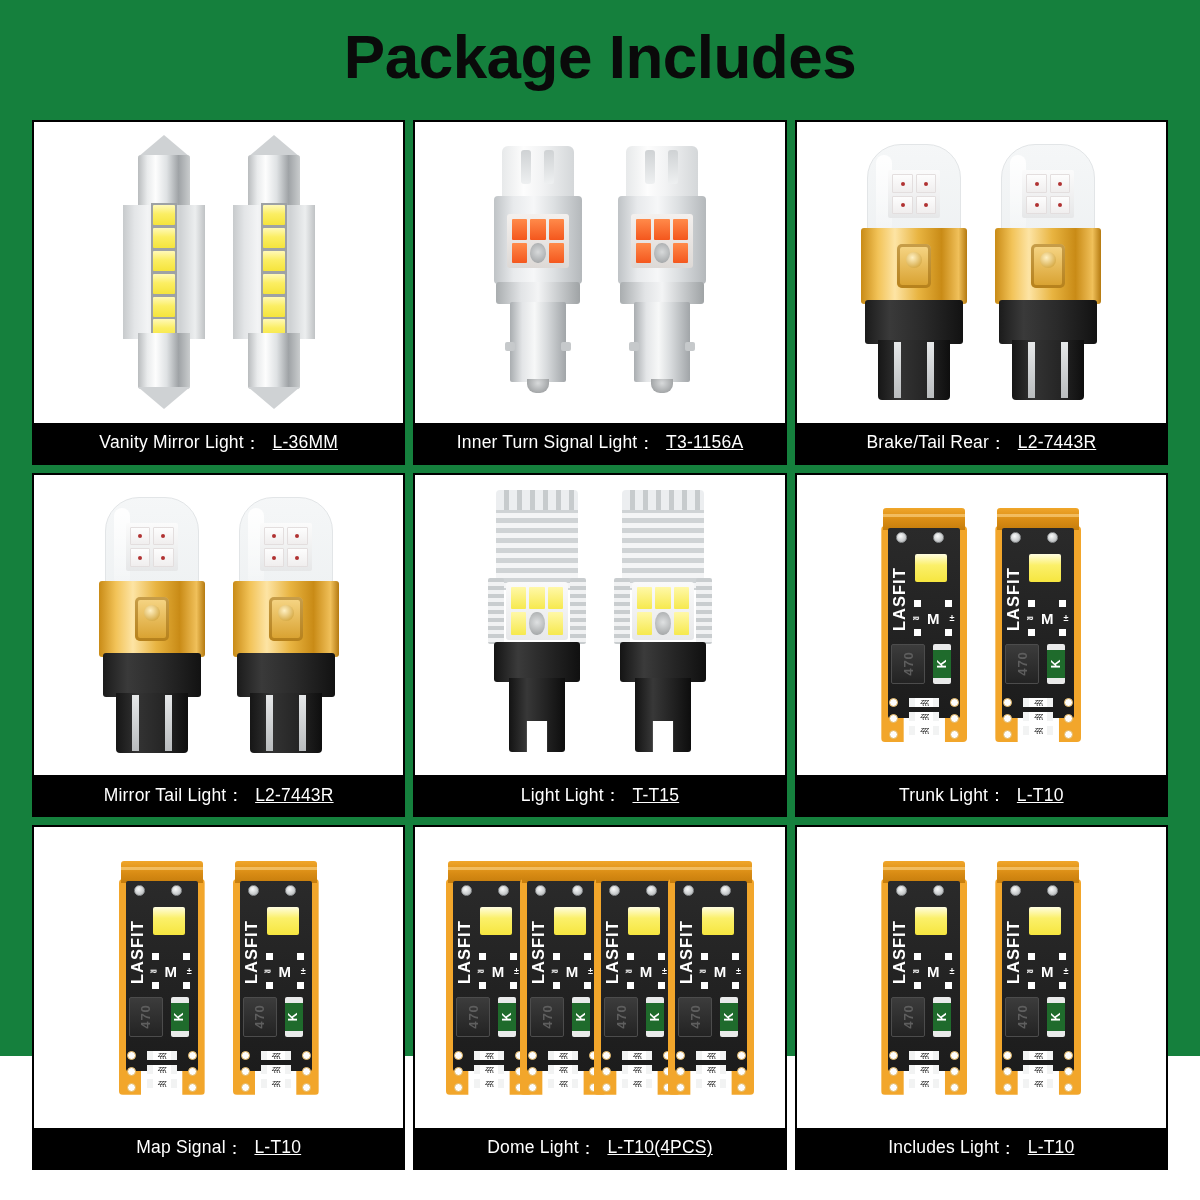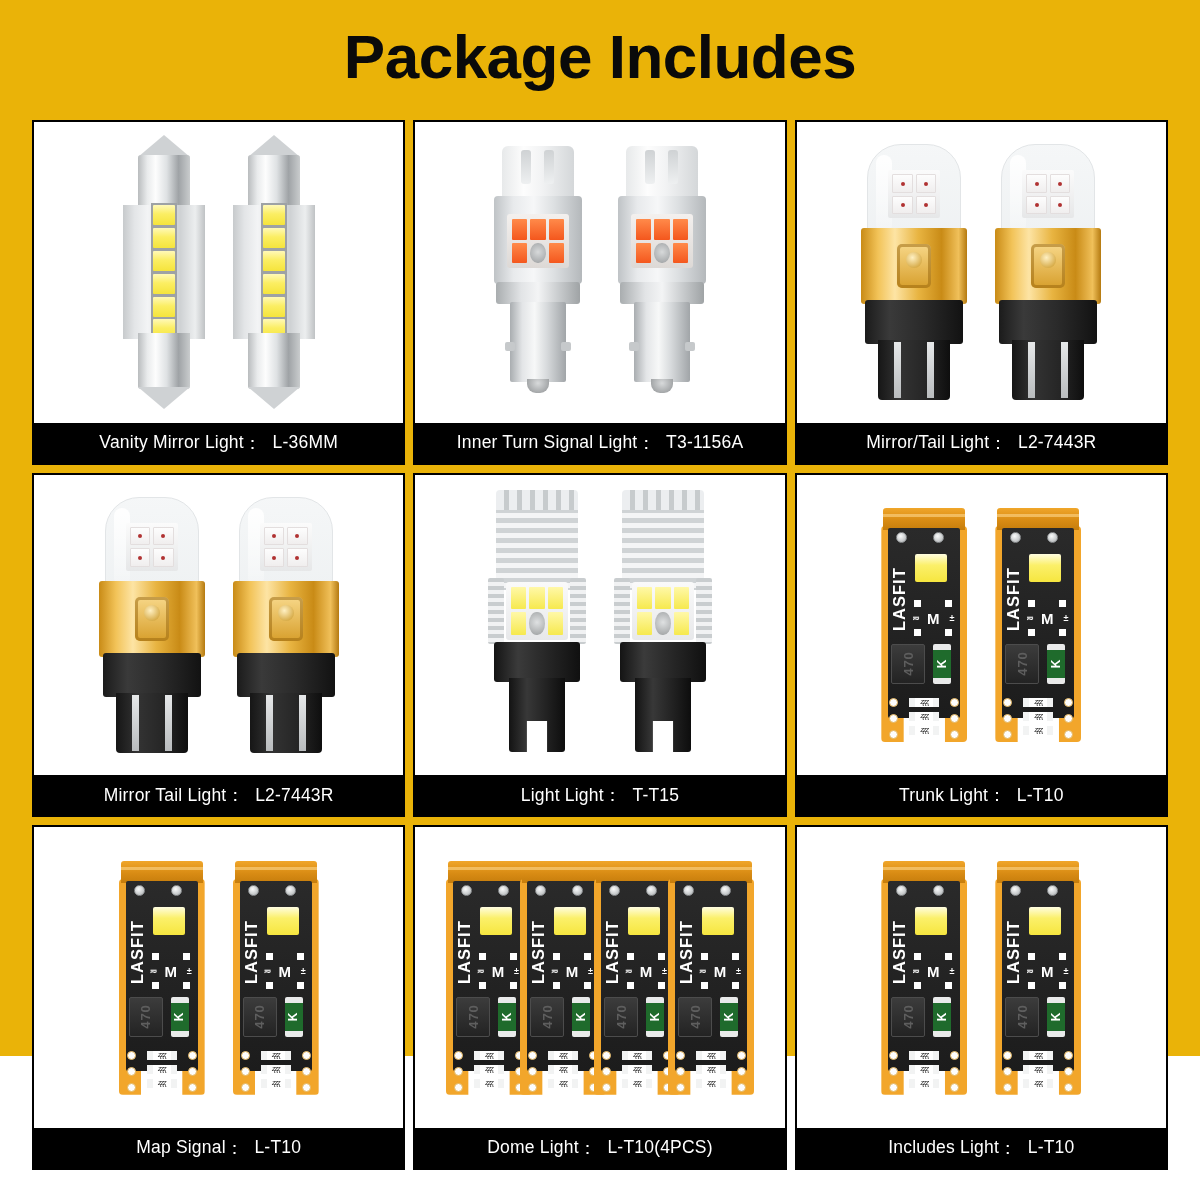--- a/index.html
+++ b/index.html
@@ -3,21 +3,21 @@
 <meta charset="utf-8">
 <style>
   * { box-sizing: border-box; margin: 0; padding: 0; }
   html, body {
     width: 1200px; height: 1200px;
     background: #ffffff;
     font-family: "Liberation Sans", sans-serif;
     overflow: hidden;
   }
 
-  .page { position: relative; width: 1200px; height: 1056px; background:#eab308; }
+  .page { position: relative; width: 1200px; height: 1056px; background:#15803d; }
 
   
   .title {
     text-align: center;
     font-size: 62px;
     font-weight: 700;
     color: #0a0a0a;
     letter-spacing: -0.5px;
     line-height: 1;
     padding-top: 26px;
@@ -64,21 +64,21 @@
     display: flex;
     align-items: center;
     justify-content: center;
     font-size: 17.5px;
     font-weight: 400;
     letter-spacing: 0.2px;
     white-space: nowrap;
   }
   .cell-label .lbl-name { }
   .cell-label .lbl-colon { padding: 0 2px 0 0; }
-  .cell-label .lbl-model { padding-left: 9px; }
+  .cell-label .lbl-model { padding-left: 9px; text-decoration: underline; }
 
   
   .festoon { position: relative; width: 82px; height: 250px; }
   .festoon .tipTop, .festoon .tipBot {
     position: absolute; left: 50%; transform: translateX(-50%);
     width: 52px; height: 56px;
     background: linear-gradient(90deg,#b9bcbe 0%,#e9ebec 18%,#fdfdfd 34%,#dfe2e4 55%,#9fa3a6 78%,#c9cccd 100%);
   }
   .festoon .tipTop { top: 8px; border-radius: 3px 3px 0 0; }
   .festoon .tipBot { bottom: 8px; border-radius: 0 0 3px 3px; }
@@ -469,21 +469,21 @@
               <i></i>
       <i></i>
               <i></i>
     </div>
     <div class="goldbody"></div>
     <div class="blackcap"></div>
     <div class="wedge"></div>
   </div>
     </div>
     <div class="cell-label">
-      <span class="lbl-name">Mirror/Tail Light</span>
+      <span class="lbl-name">Brake/Tail Rear</span>
           <span class="lbl-colon">：</span>
           <span class="lbl-model">L2-7443R</span>
     </div>
       </div>
       <div class="cell">
     <div class="cell-art">
       <div class="bulb7443">
     <div class="dome"></div>
     <div class="ledblk">
       <i></i>

